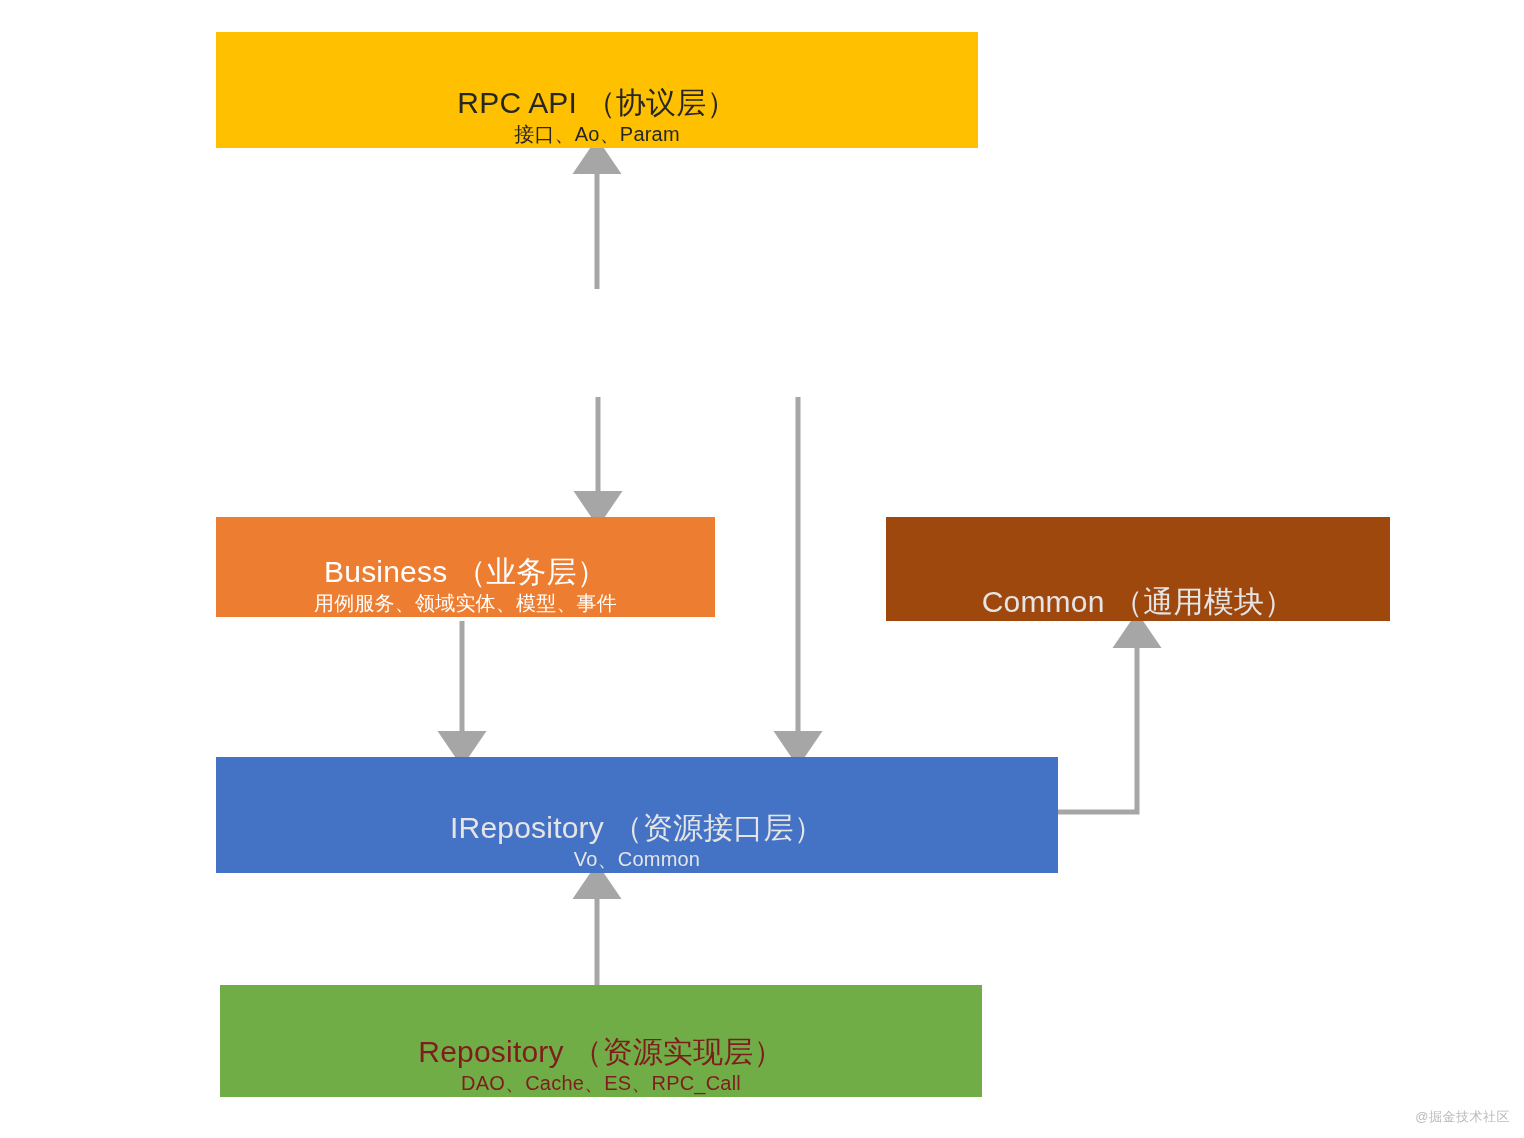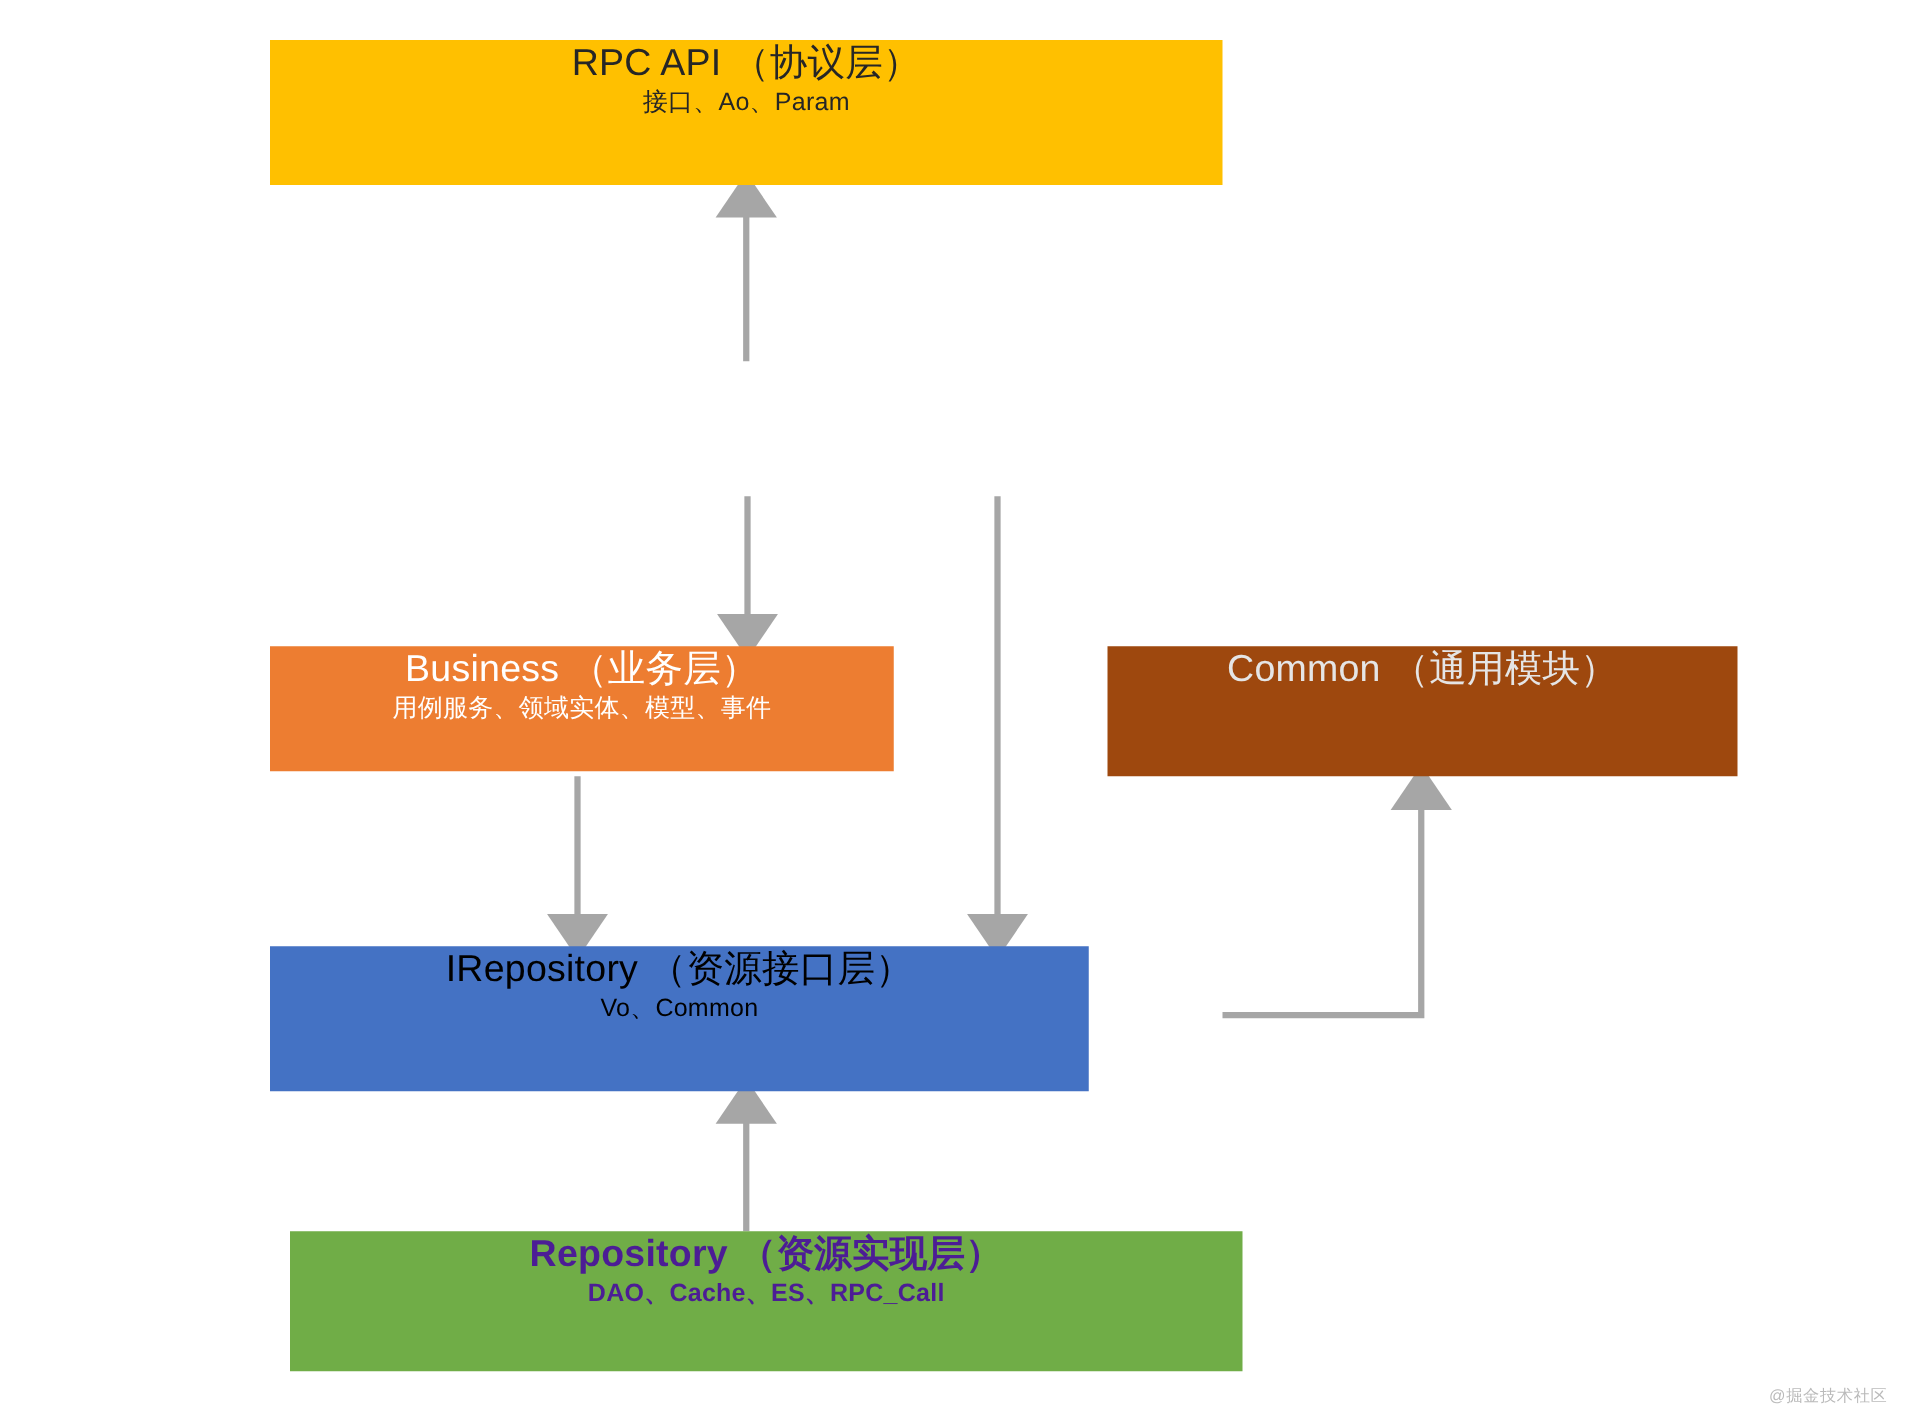--- a/index.html
+++ b/index.html
@@ -15,21 +15,21 @@
     width: 1524px;
     height: 1138px;
     background: #ffffff;
     overflow: hidden;
   }
   .node {
     position: absolute;
     display: flex;
     flex-direction: column;
     align-items: center;
-    justify-content: flex-start;
+    justify-content: flex-end;
     box-sizing: border-box;
     text-align: center;
     line-height: 1.28;
     letter-spacing: 0.2px;
   }
   .node .line1,
   .node .line2 {
     display: block;
     white-space: nowrap;
   }
@@ -47,26 +47,26 @@
   }
   #node-business {
     left: 216px; top: 517px; width: 499px; height: 100px;
     background: #ED7D31; color: #ffffff;
   }
   #node-common {
     left: 886px; top: 517px; width: 504px; height: 104px;
     background: #9E480E; color: #e5e5e5;
   }
   #node-irepository {
-    left: 216px; top: 757px; width: 655px; height: 116px;
-    background: #4472C4; color: #000000;
+    left: 216px; top: 757px; width: 842px; height: 116px;
+    background: #4472C4; color: #e5e5e5;
   }
   #node-repository {
-    left: 232px; top: 985px; width: 762px; height: 112px;
-    background: #70AD47; color: #4c1d95; font-weight: bold;
+    left: 220px; top: 985px; width: 762px; height: 112px;
+    background: #70AD47; color: #7f1d1d;
   }
 
   
   .conn {
     position: absolute;
     left: 0; top: 0;
     width: 1524px; height: 1138px;
     pointer-events: none;
   }
 

